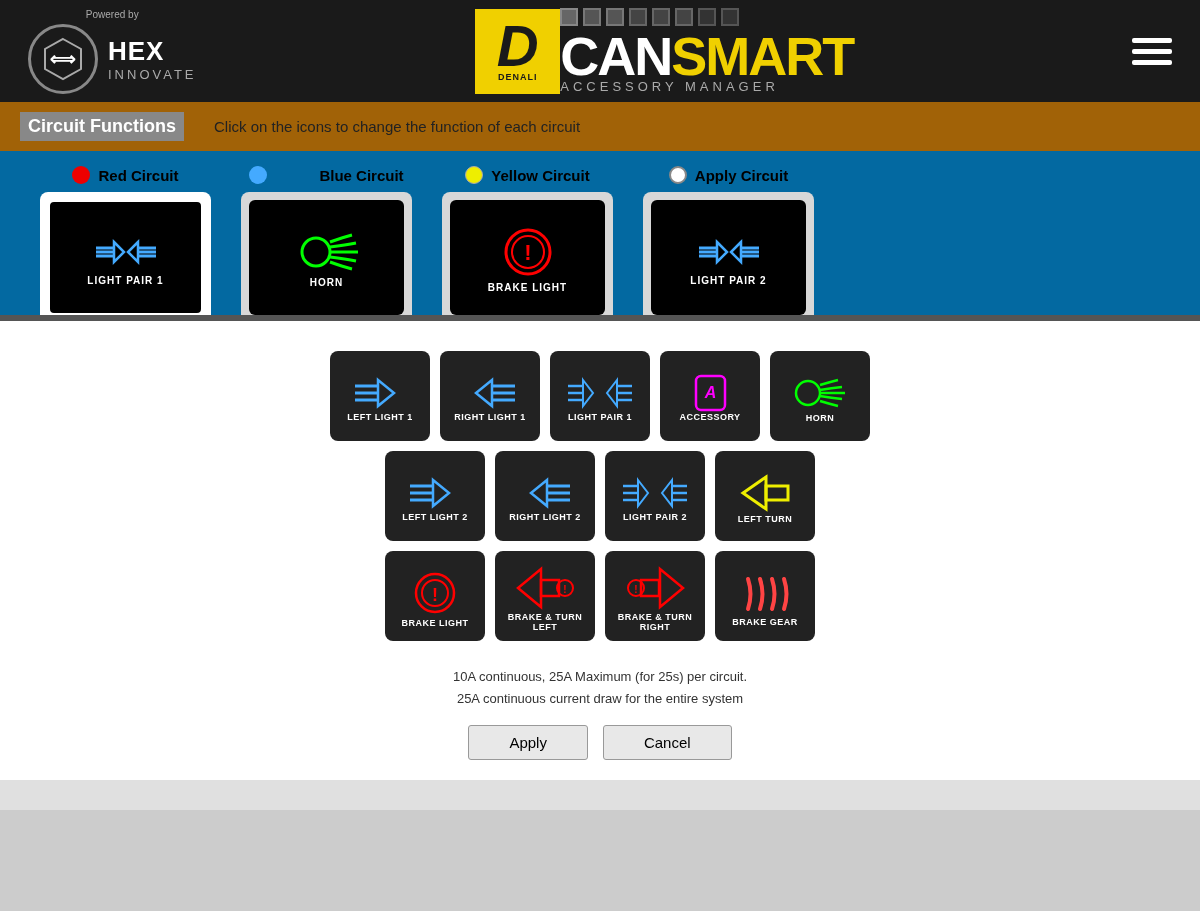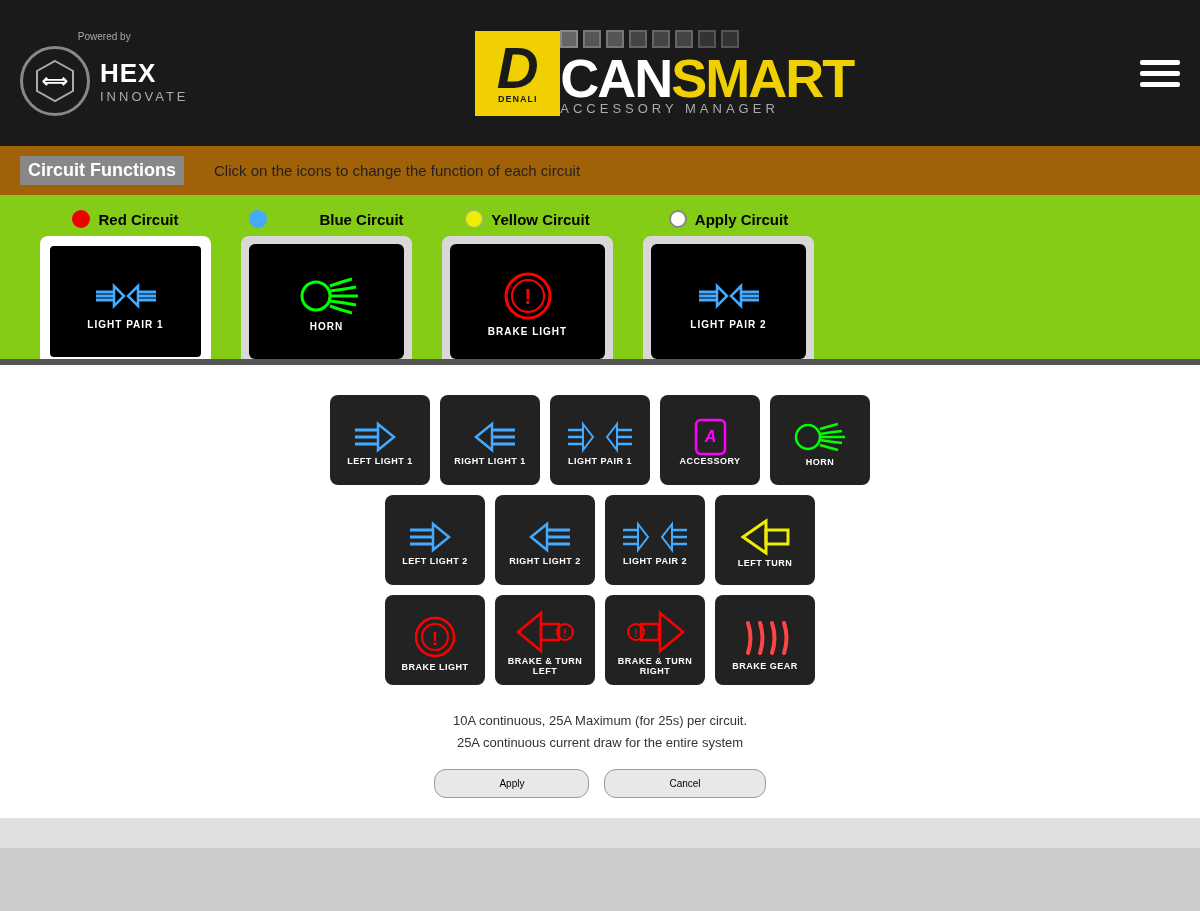--- a/index.html
+++ b/index.html
@@ -4,22 +4,22 @@
   <style>
     * { box-sizing: border-box; margin: 0; padding: 0; }
     body { font-family: Arial, sans-serif; background: #ccc; width: 1200px; min-height: 911px; }
 
     
     .header {
       background: #1a1a1a;
       display: flex;
       align-items: center;
       justify-content: space-between;
-      padding: 10px 20px;
-      height: 146px;
+      padding: 10px 28px;
+      height: 102px;
     }
     .hex-logo {
       display: flex;
       flex-direction: column;
       align-items: center;
       color: white;
     }
     .hex-logo .powered-by { font-size: 10px; color: #aaa; margin-bottom: 4px; }
     .hex-circle {
       width: 70px; height: 70px;
@@ -63,24 +63,24 @@
       background: #222;
       border-radius: 8px;
       width: 100px; height: 90px;
       display: flex; flex-direction: column;
       align-items: center; justify-content: center;
       cursor: pointer;
       padding: 8px 4px 4px 4px;
     }
     .func-label { color: white; font-size: 9px; font-weight: bold; letter-spacing: 0.5px; text-align: center; }
     .btn {
-      padding: 8px 64px;
-      font-size: 10px;
+      padding: 8px 40px;
+      font-size: 15px;
       border: 1px solid #999;
-      border-radius: 12px;
+      border-radius: 3px;
       background: #e8e8e8;
       cursor: pointer;
       font-weight: normal;
     }
   </style>
 </head>
 <body>
 
 <div class="header">
   <div class="hex-logo">
@@ -131,21 +131,21 @@
   </div>
 </div>
 
 <div class="circuit-bar">
   <span class="circuit-title">Circuit Functions</span>
   <span class="circuit-instruction">Click on the icons to change the function of each circuit</span>
 </div>
 
 <div class="main-content">
 
-  <div style="background:#84cc16;padding:15px 40px 0 40px;display:flex;gap:30px;align-items:flex-end;">
+  <div style="background:#0369a1;padding:15px 40px 0 40px;display:flex;gap:30px;align-items:flex-end;">
 
     <div style="display:flex;flex-direction:column;align-items:center;">
       <div style="display:flex;align-items:center;gap:8px;margin-bottom:8px;">
         <div style="width:18px;height:18px;border-radius:50%;background:#e00;"></div>
         <span style="font-size:15px;font-weight:bold;">Red Circuit</span>
       </div>
       <div style="background:white;border-radius:8px 8px 0 0;padding:8px 8px 0 8px;">
         <div style="background:black;border-radius:6px;width:155px;height:115px;display:flex;flex-direction:column;align-items:center;justify-content:center;border:2px solid white;">
           <svg width="80" height="45" viewBox="0 0 80 45">
 

